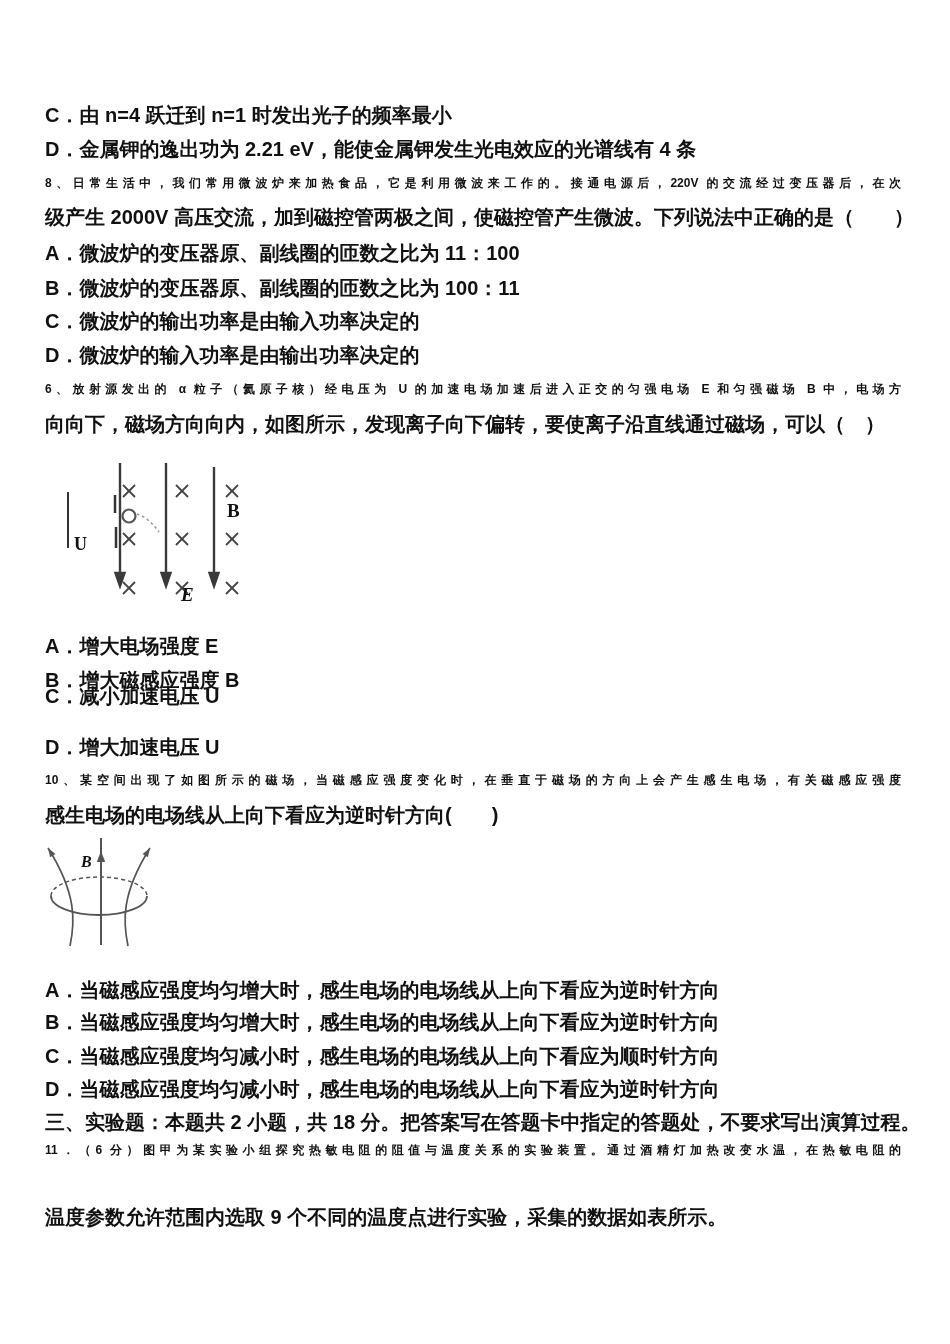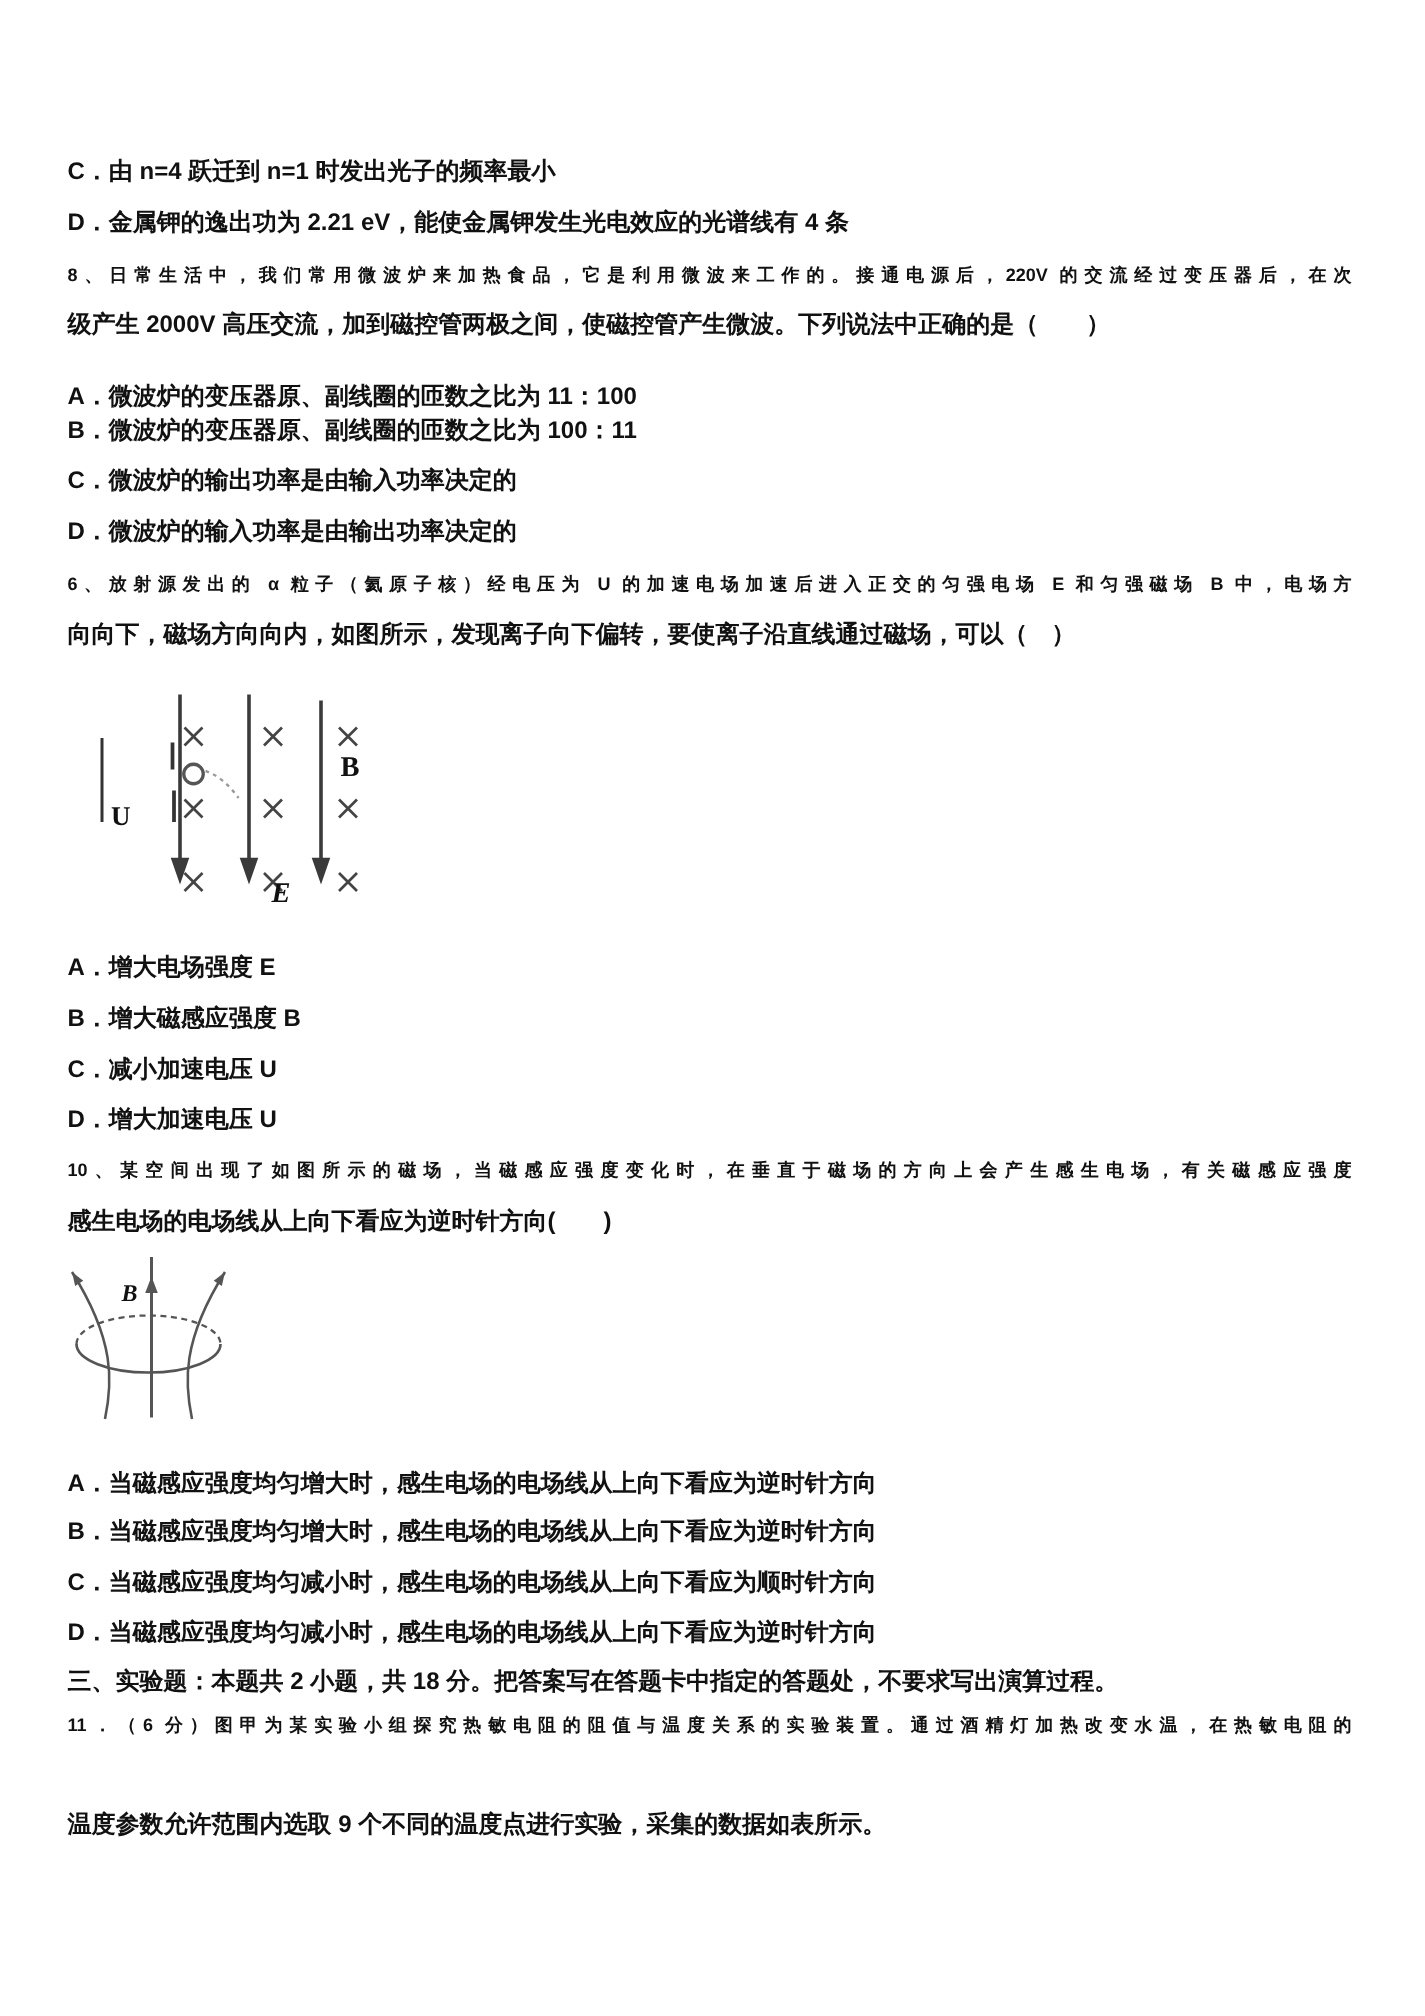--- a/index.html
+++ b/index.html
@@ -7,21 +7,21 @@
     width:950px;height:1344px;
     background:#ffffff;
     position:relative;
     font-family:"Liberation Sans", sans-serif;
     overflow:hidden;
   }
   .line{
     position:absolute;
     left:45px;
     color:#111111;
-    font-size:16px;
+    font-size:20px;
     font-weight:bold;
     line-height:22px;
     white-space:pre;
     letter-spacing:0;
   }
   .justify{
     width:856px;
     white-space:normal;
     font-size:12px;
     text-align:justify;
@@ -30,21 +30,21 @@
   .fig{position:absolute;}
   .seriflbl{font-family:"Liberation Serif", serif;}
 </style>
 </head>
 <body>
 
 <div class="line" style="top:104px">C．由 n=4 跃迁到 n=1 时发出光子的频率最小</div>
 <div class="line" style="top:138px">D．金属钾的逸出功为 2.21 eV，能使金属钾发生光电效应的光谱线有 4 条</div>
 <div class="line justify" style="top:172px">8、日常生活中，我们常用微波炉来加热食品，它是利用微波来工作的。接通电源后，220V 的交流经过变压器后，在次</div>
 <div class="line" style="top:206px">级产生 2000V 高压交流，加到磁控管两极之间，使磁控管产生微波。下列说法中正确的是（　　）</div>
-<div class="line" style="top:254px">A．微波炉的变压器原、副线圈的匝数之比为 11：100</div>
+<div class="line" style="top:242px">A．微波炉的变压器原、副线圈的匝数之比为 11：100</div>
 <div class="line" style="top:277px">B．微波炉的变压器原、副线圈的匝数之比为 100：11</div>
 <div class="line" style="top:310px">C．微波炉的输出功率是由输入功率决定的</div>
 <div class="line" style="top:344px">D．微波炉的输入功率是由输出功率决定的</div>
 <div class="line justify" style="top:378px">6、放射源发出的 α 粒子（氦原子核）经电压为 U 的加速电场加速后进入正交的匀强电场 E 和匀强磁场 B 中，电场方</div>
 <div class="line" style="top:413px">向向下，磁场方向向内，如图所示，发现离子向下偏转，要使离子沿直线通过磁场，可以（　）</div>
 
 <svg class="fig" style="left:55px; top:455px;" width="210" height="155" viewBox="0 0 210 155">
 
   <line x1="13" y1="37" x2="13" y2="93" stroke="#333" stroke-width="2"></line>
   <text x="19" y="95" font-size="18" font-weight="bold" class="seriflbl" fill="#111">U</text>
@@ -101,21 +101,21 @@
 
   <circle cx="74" cy="61" r="6.5" stroke="#555" stroke-width="2.2" fill="none"></circle>
   <path d="M 82 59 Q 94 63 104 77" stroke="#999" stroke-width="1.6" fill="none" stroke-dasharray="2.5 3"></path>
 
   <text x="172" y="62" font-size="19" font-weight="bold" class="seriflbl" fill="#111">B</text>
   <text x="126" y="146" font-size="19" font-weight="bold" font-style="italic" class="seriflbl" fill="#111">E</text>
 </svg>
 
 <div class="line" style="top:635px">A．增大电场强度 E</div>
 <div class="line" style="top:669px">B．增大磁感应强度 B</div>
-<div class="line" style="top:703px">C．减小加速电压 U</div>
+<div class="line" style="top:685px">C．减小加速电压 U</div>
 <div class="line" style="top:736px">D．增大加速电压 U</div>
 <div class="line justify" style="top:769px">10、某空间出现了如图所示的磁场，当磁感应强度变化时，在垂直于磁场的方向上会产生感生电场，有关磁感应强度</div>
 <div class="line" style="top:804px">感生电场的电场线从上向下看应为逆时针方向(　　)</div>
 
 <svg class="fig" style="left:40px; top:836px;" width="135" height="130" viewBox="0 0 135 130">
 
   <line x1="61" y1="2" x2="61" y2="109" stroke="#555" stroke-width="2"></line>
   <polygon points="61,15 56.8,26 65.2,26" fill="#555"></polygon>
   <text x="41" y="31" font-size="16" font-weight="bold" font-style="italic" class="seriflbl" fill="#111">B</text>
 

